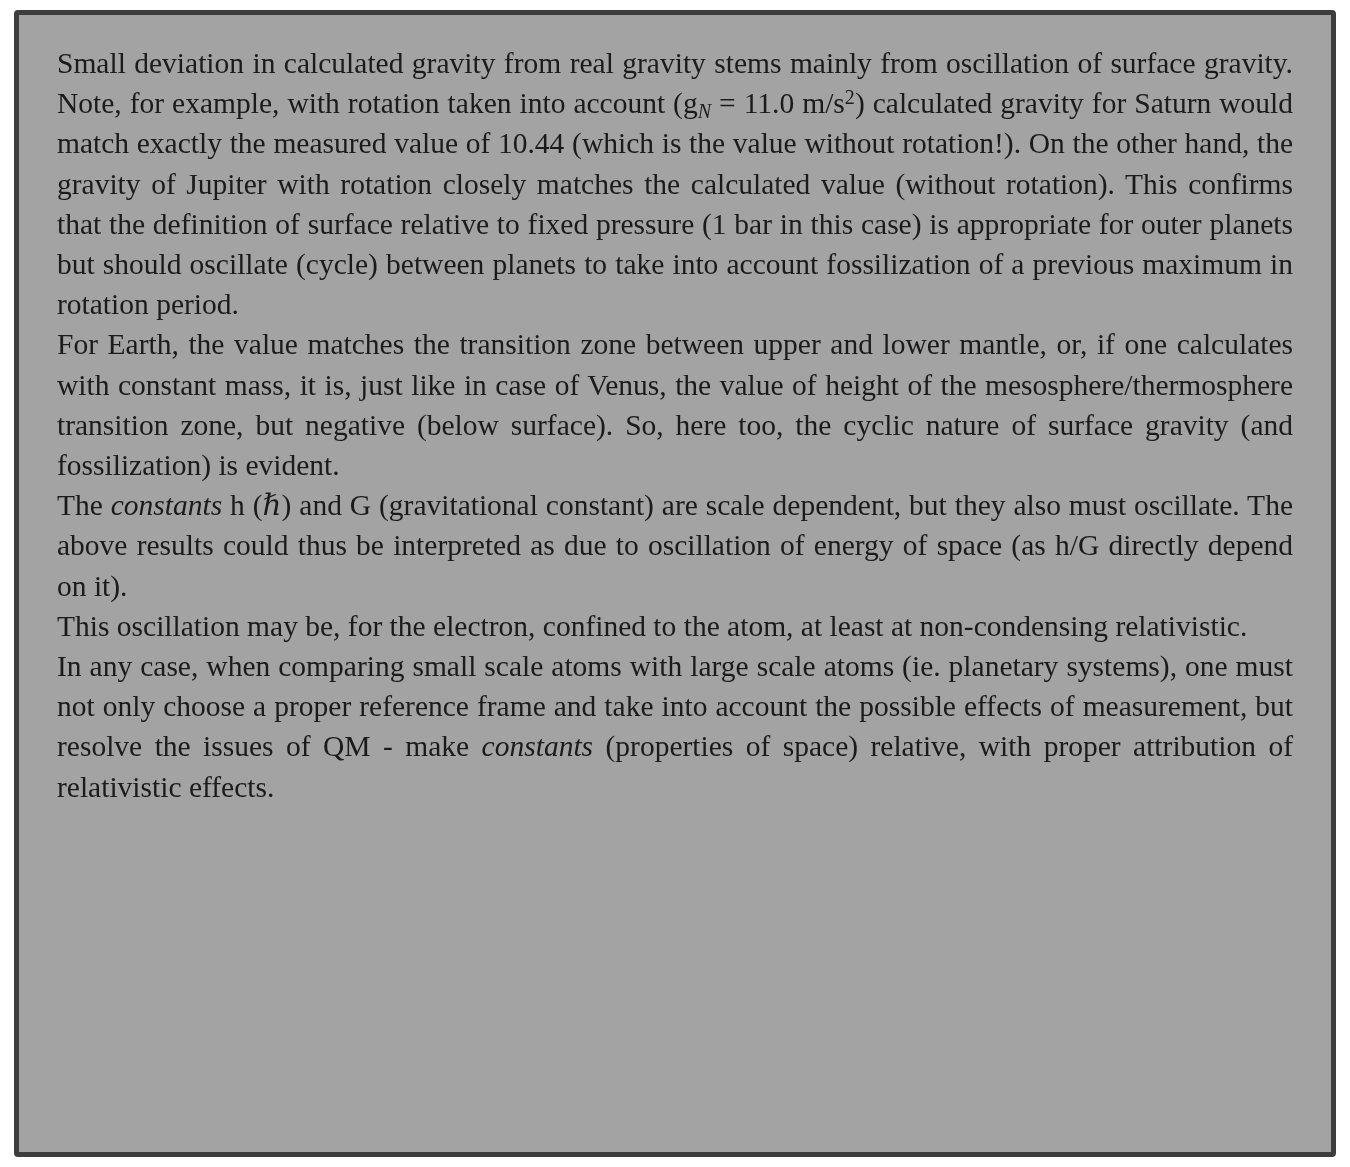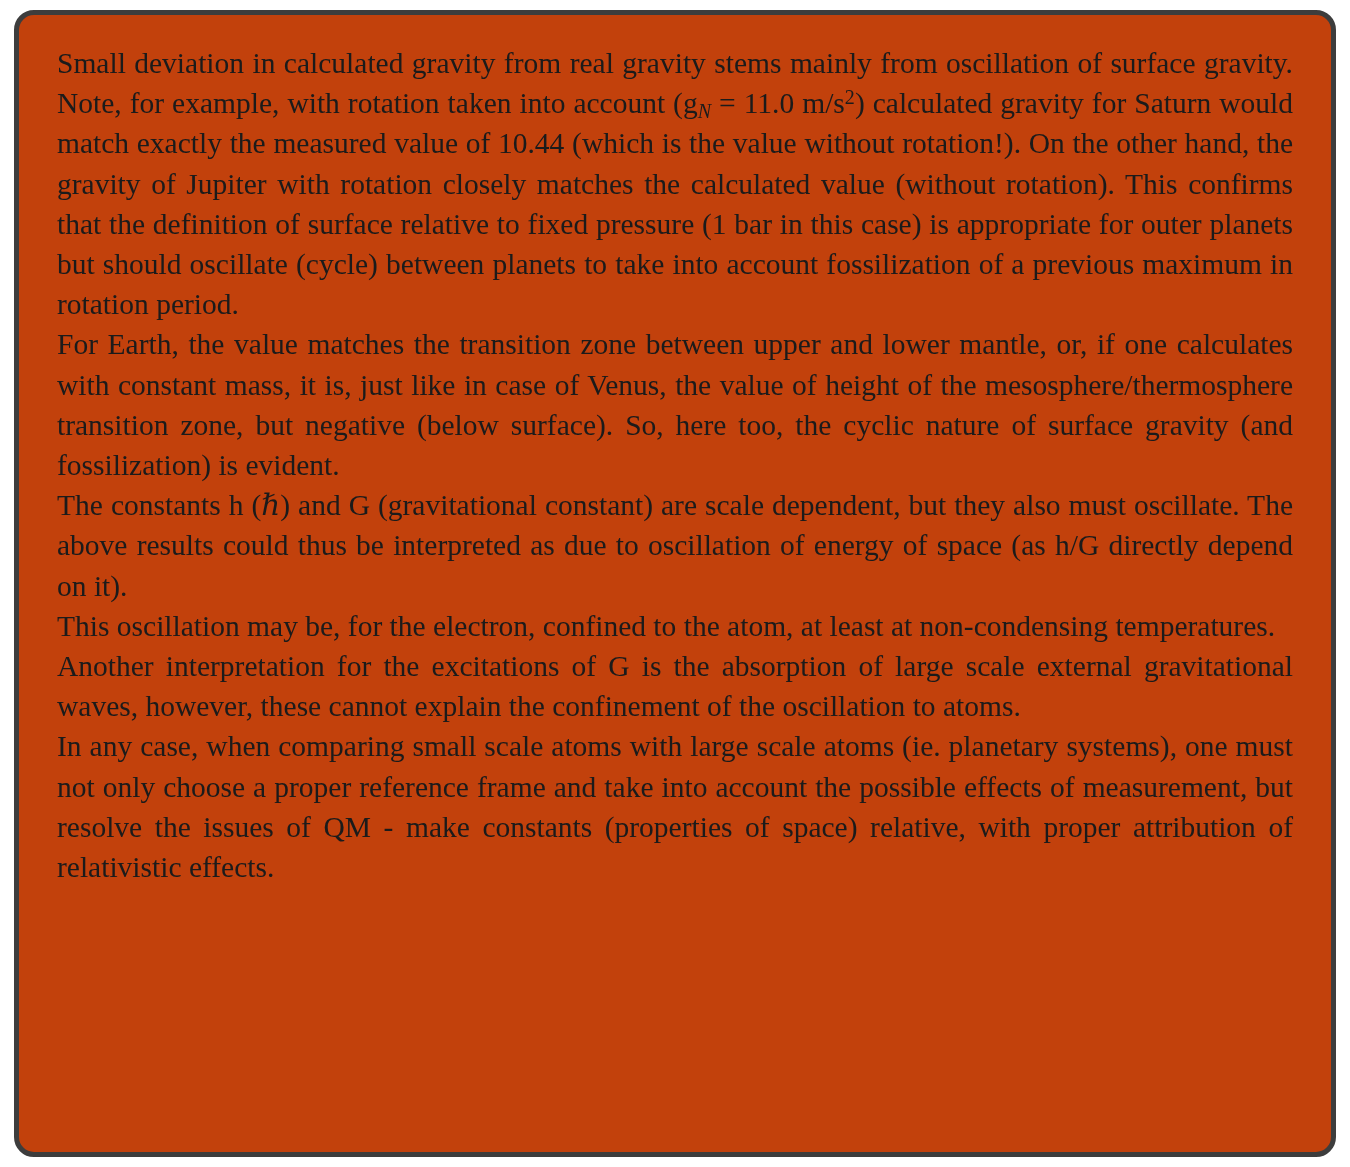--- a/index.html
+++ b/index.html
@@ -16,38 +16,39 @@
     height: 1167px;
     background: #ffffff;
   }
   .text-panel {
     position: absolute;
     left: 14px;
     top: 10px;
     width: 1322px;
     height: 1147px;
     box-sizing: border-box;
-    background: #c2410c;
+    background: #a3a3a3;
     border: 5px solid #3d3d3d;
-    border-radius: 20px;
+    border-radius: 4px;
     padding: 28px 38px 0 38px;
   }
   .document-text {
     font-family: "Liberation Serif", "DejaVu Serif", serif;
     font-size: 29.5px;
     line-height: 40.2px;
     color: #1b1b1b;
     text-align: justify;
   }
   .document-text p {
     margin: 0;
     padding: 0;
     text-indent: 0;
   }
   .italic {
+    font-style: italic;
   }
   .sub-italic {
     font-style: italic;
     font-size: 0.68em;
     vertical-align: -0.25em;
     line-height: 0;
   }
   .sup {
     font-size: 0.68em;
     vertical-align: 0.45em;
@@ -56,18 +57,17 @@
 </style>
 </head>
 <body>
 
 <div class="page">
   <div class="text-panel">
     <div class="document-text">
         <p><span>Small deviation in calculated gravity from real gravity stems mainly from oscillation of surface gravity. Note, for example, with rotation taken into account (g</span><span class="sub-italic">N</span><span> = 11.0 m/s</span><span class="sup">2</span><span>) calculated gravity for Saturn would match exactly the measured value of 10.44 (which is the value without rotation!). On the other hand, the gravity of Jupiter with rotation closely matches the calculated value (without rotation). This confirms that the definition of surface relative to fixed pressure (1 bar in this case) is appropriate for outer planets but should oscillate (cycle) between planets to take into account fossilization of a previous maximum in rotation period.</span></p>
         <p><span>For Earth, the value matches the transition zone between upper and lower mantle, or, if one calculates with constant mass, it is, just like in case of Venus, the value of height of the mesosphere/thermosphere transition zone, but negative (below surface). So, here too, the cyclic nature of surface gravity (and fossilization) is evident.</span></p>
         <p><span>The </span><span class="italic">constants</span><span> h (ℏ) and G (gravitational constant) are scale dependent, but they also must oscillate. The above results could thus be interpreted as due to oscillation of energy of space (as h/G directly depend on it).</span></p>
-        <p><span>This oscillation may be, for the electron, confined to the atom, at least at non-condensing temperatures.</span></p>
-        <p><span>Another interpretation for the excitations of G is the absorption of large scale external gravitational waves, however, these cannot explain the confinement of the oscillation to atoms.</span></p>
+        <p><span>This oscillation may be, for the electron, confined to the atom, at least at non-condensing relativistic.</span></p>
         <p><span>In any case, when comparing small scale atoms with large scale atoms (ie. planetary systems), one must not only choose a proper reference frame and take into account the possible effects of measurement, but resolve the issues of QM - make </span><span class="italic">constants</span><span> (properties of space) relative, with proper attribution of relativistic effects.</span></p>
       </div>
   </div>
 </div>
 
 </body></html>

